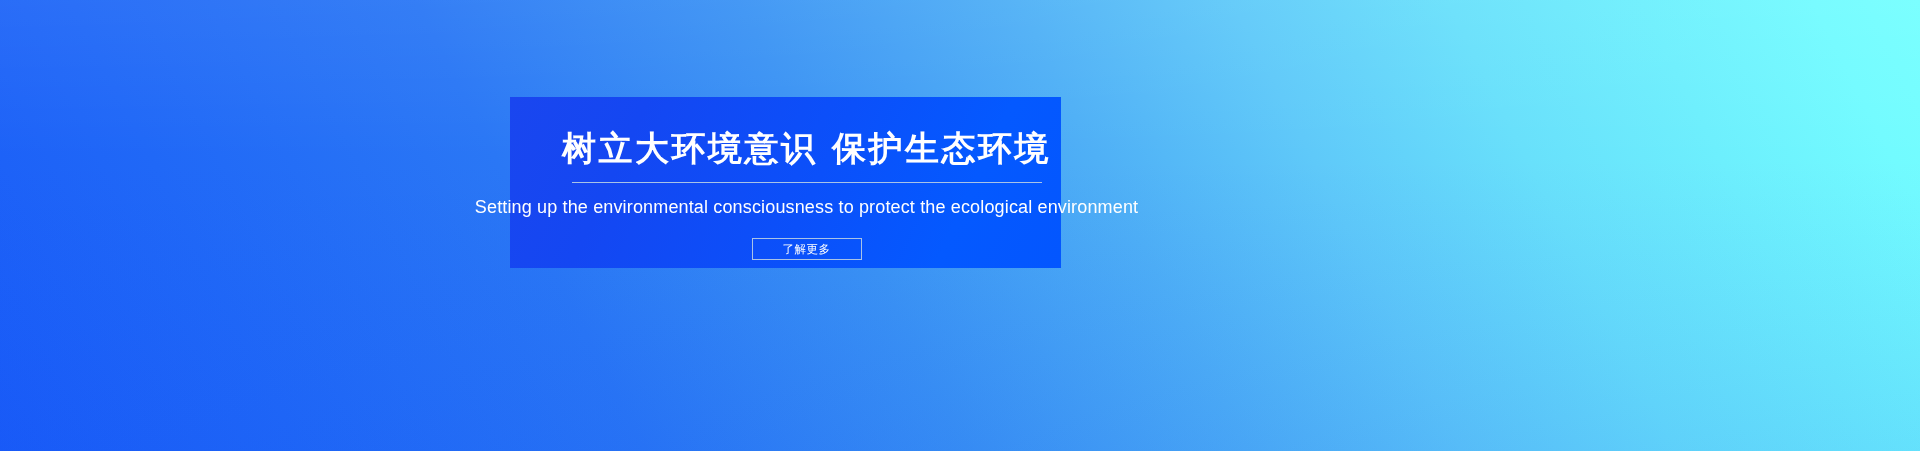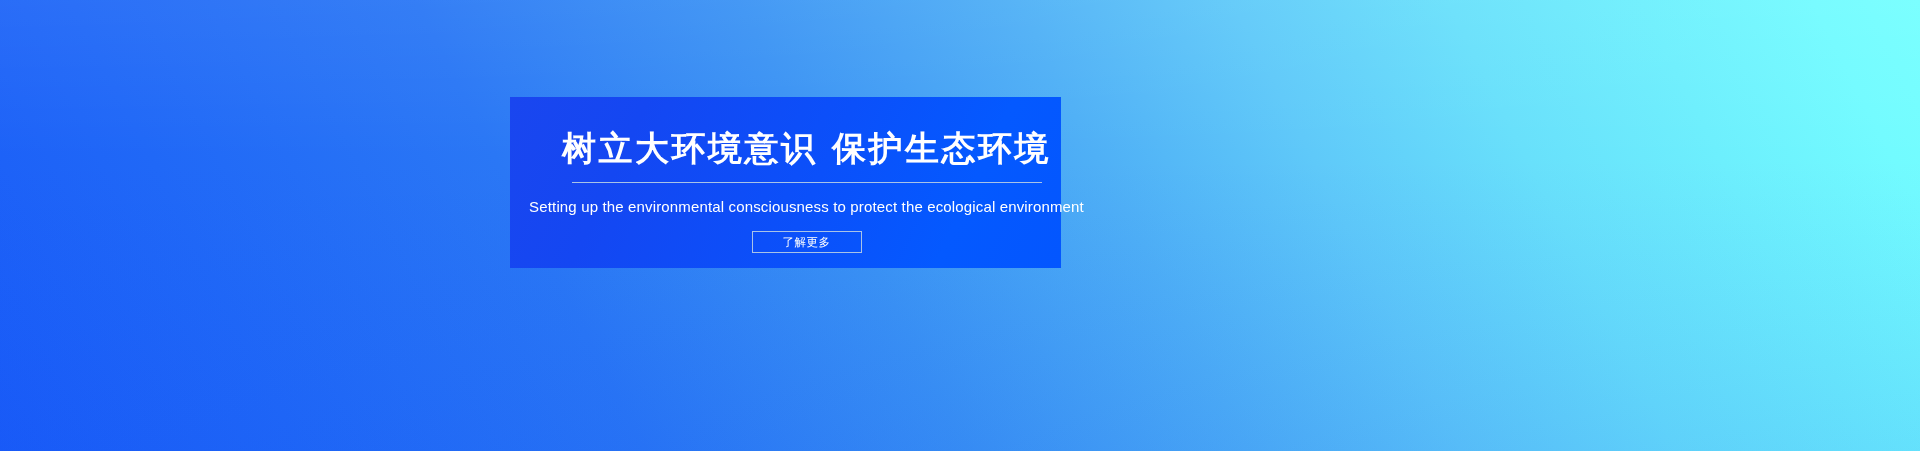--- a/index.html
+++ b/index.html
@@ -80,29 +80,29 @@
   #panel-divider {
     margin-top: 14px;
     width: 470px;
     height: 1px;
     background: #a9c3e6;
   }
 
   #panel-subtitle {
     margin-top: 16px;
     color: #ffffff;
-    font-size: 15px;
+    font-size: 18px;
     line-height: 16px;
     letter-spacing: 0.15px;
     white-space: nowrap;
     text-align: center;
   }
 
   #cta-button {
-    margin-top: 16px;
+    margin-top: 23px;
     width: 110px;
     height: 22px;
     border: 1px solid #a9c3e6;
     box-sizing: border-box;
     background: transparent;
     color: #ffffff;
     font-size: 11.5px;
     line-height: 20px;
     letter-spacing: 0.5px;
     text-align: center;

